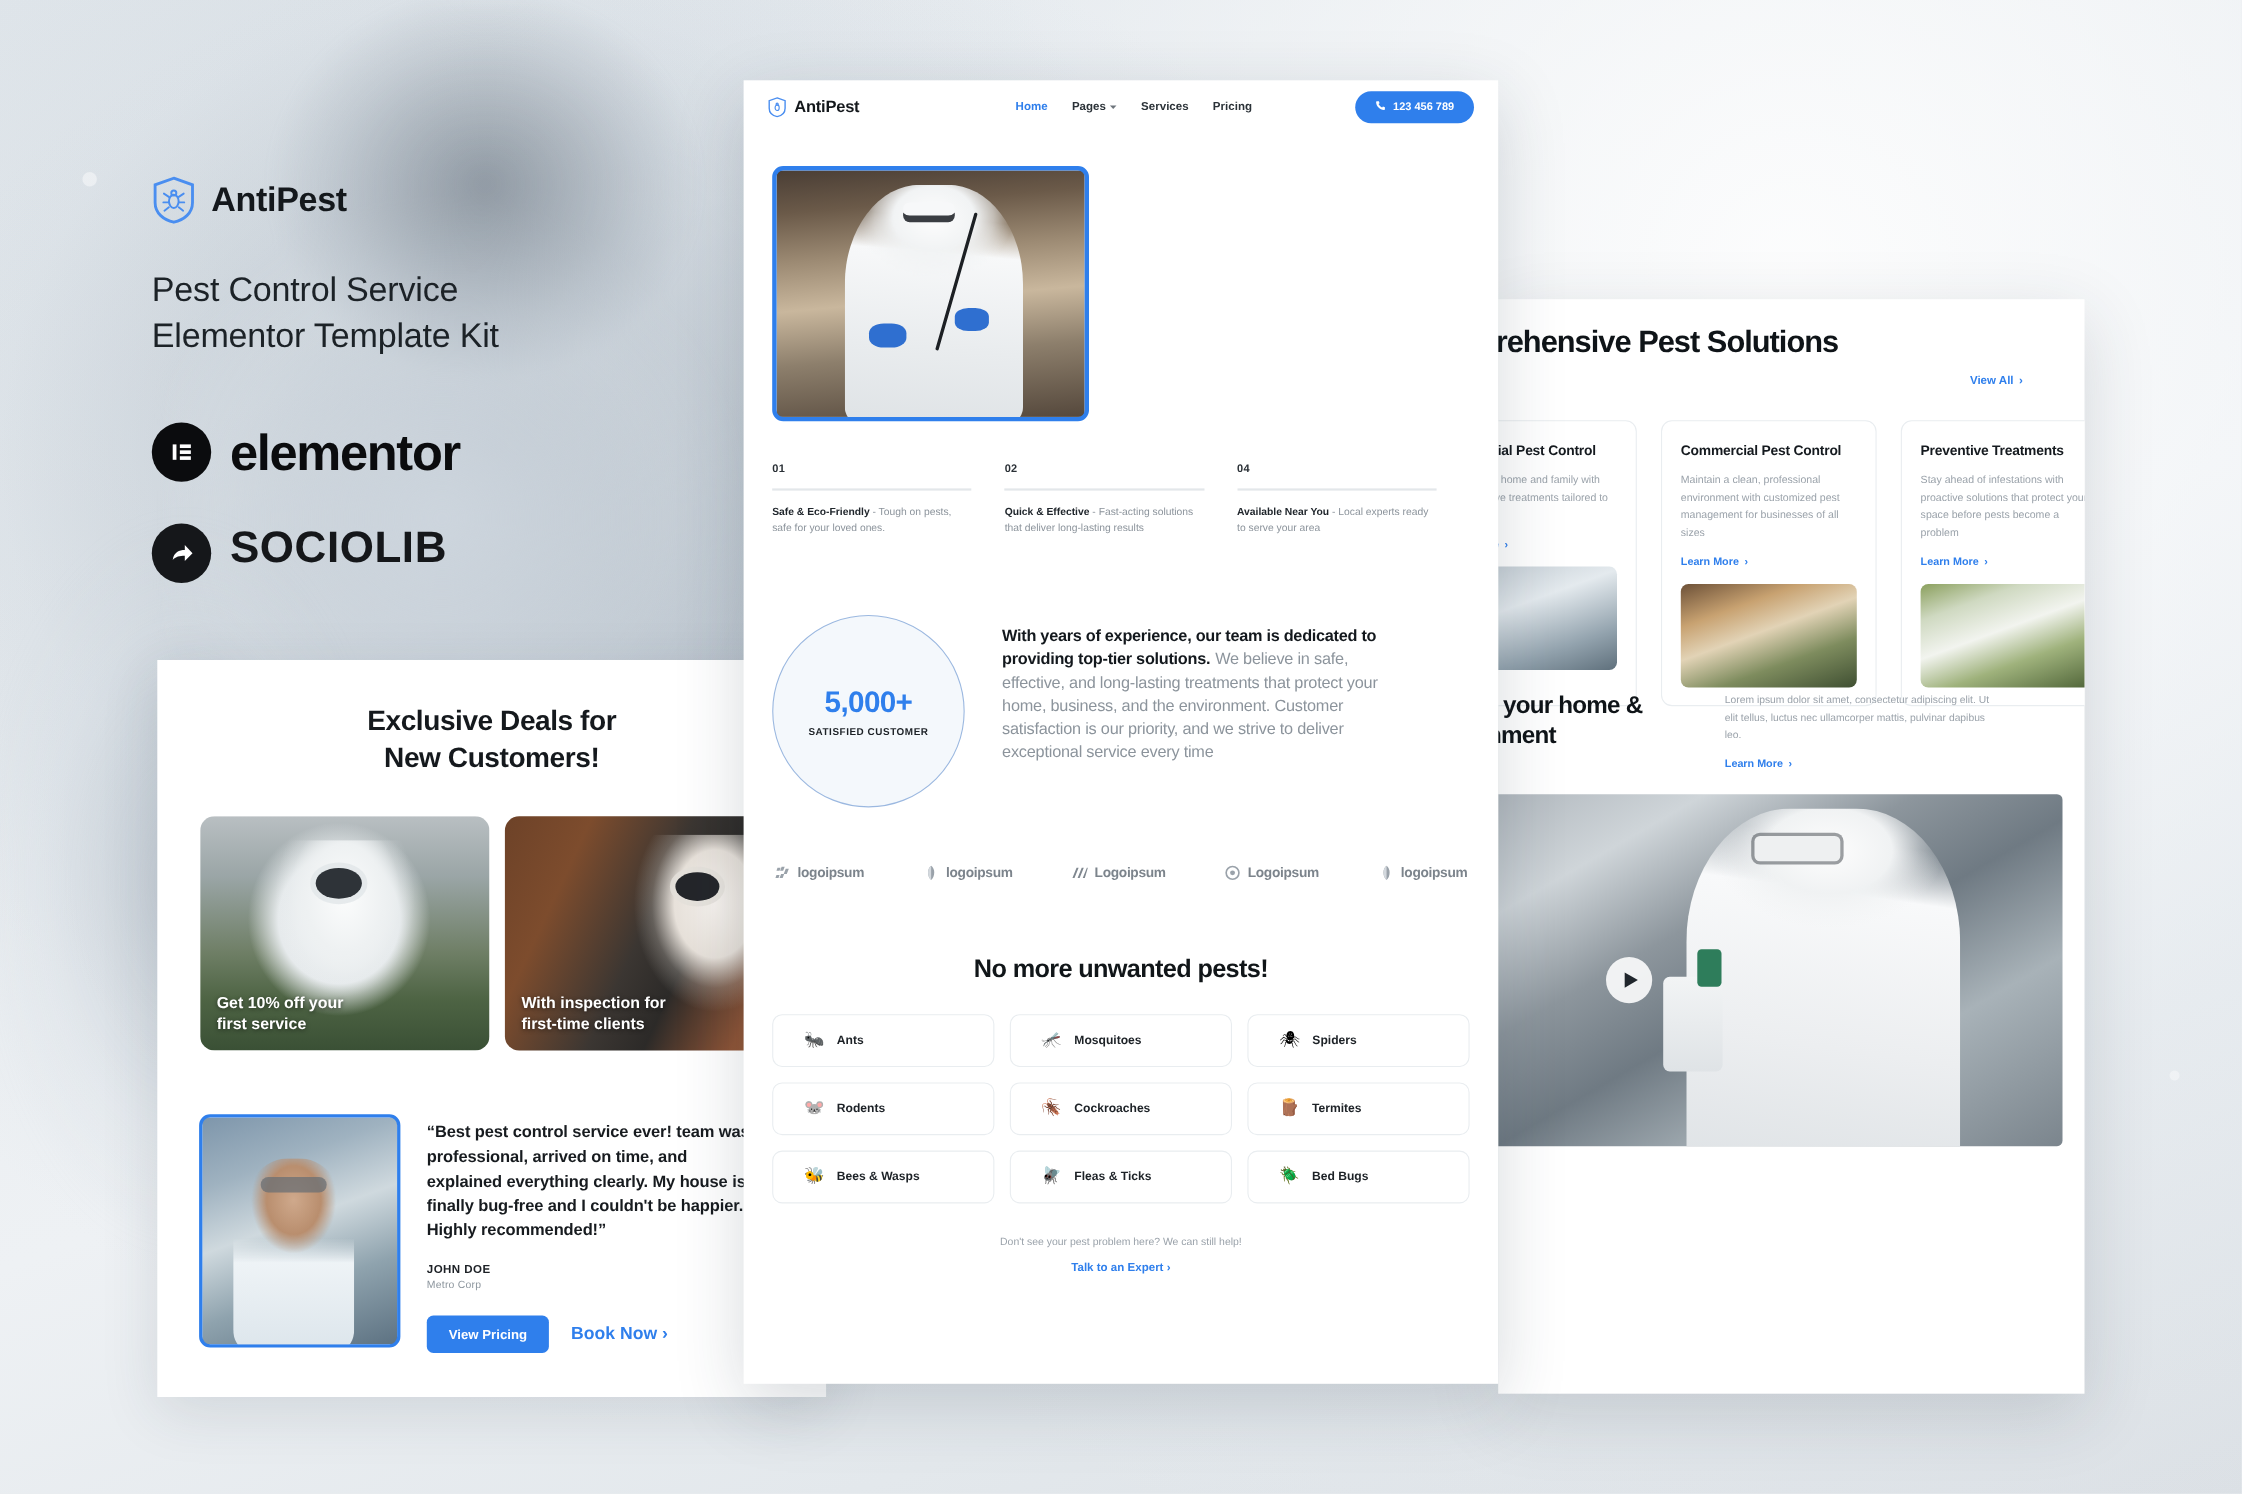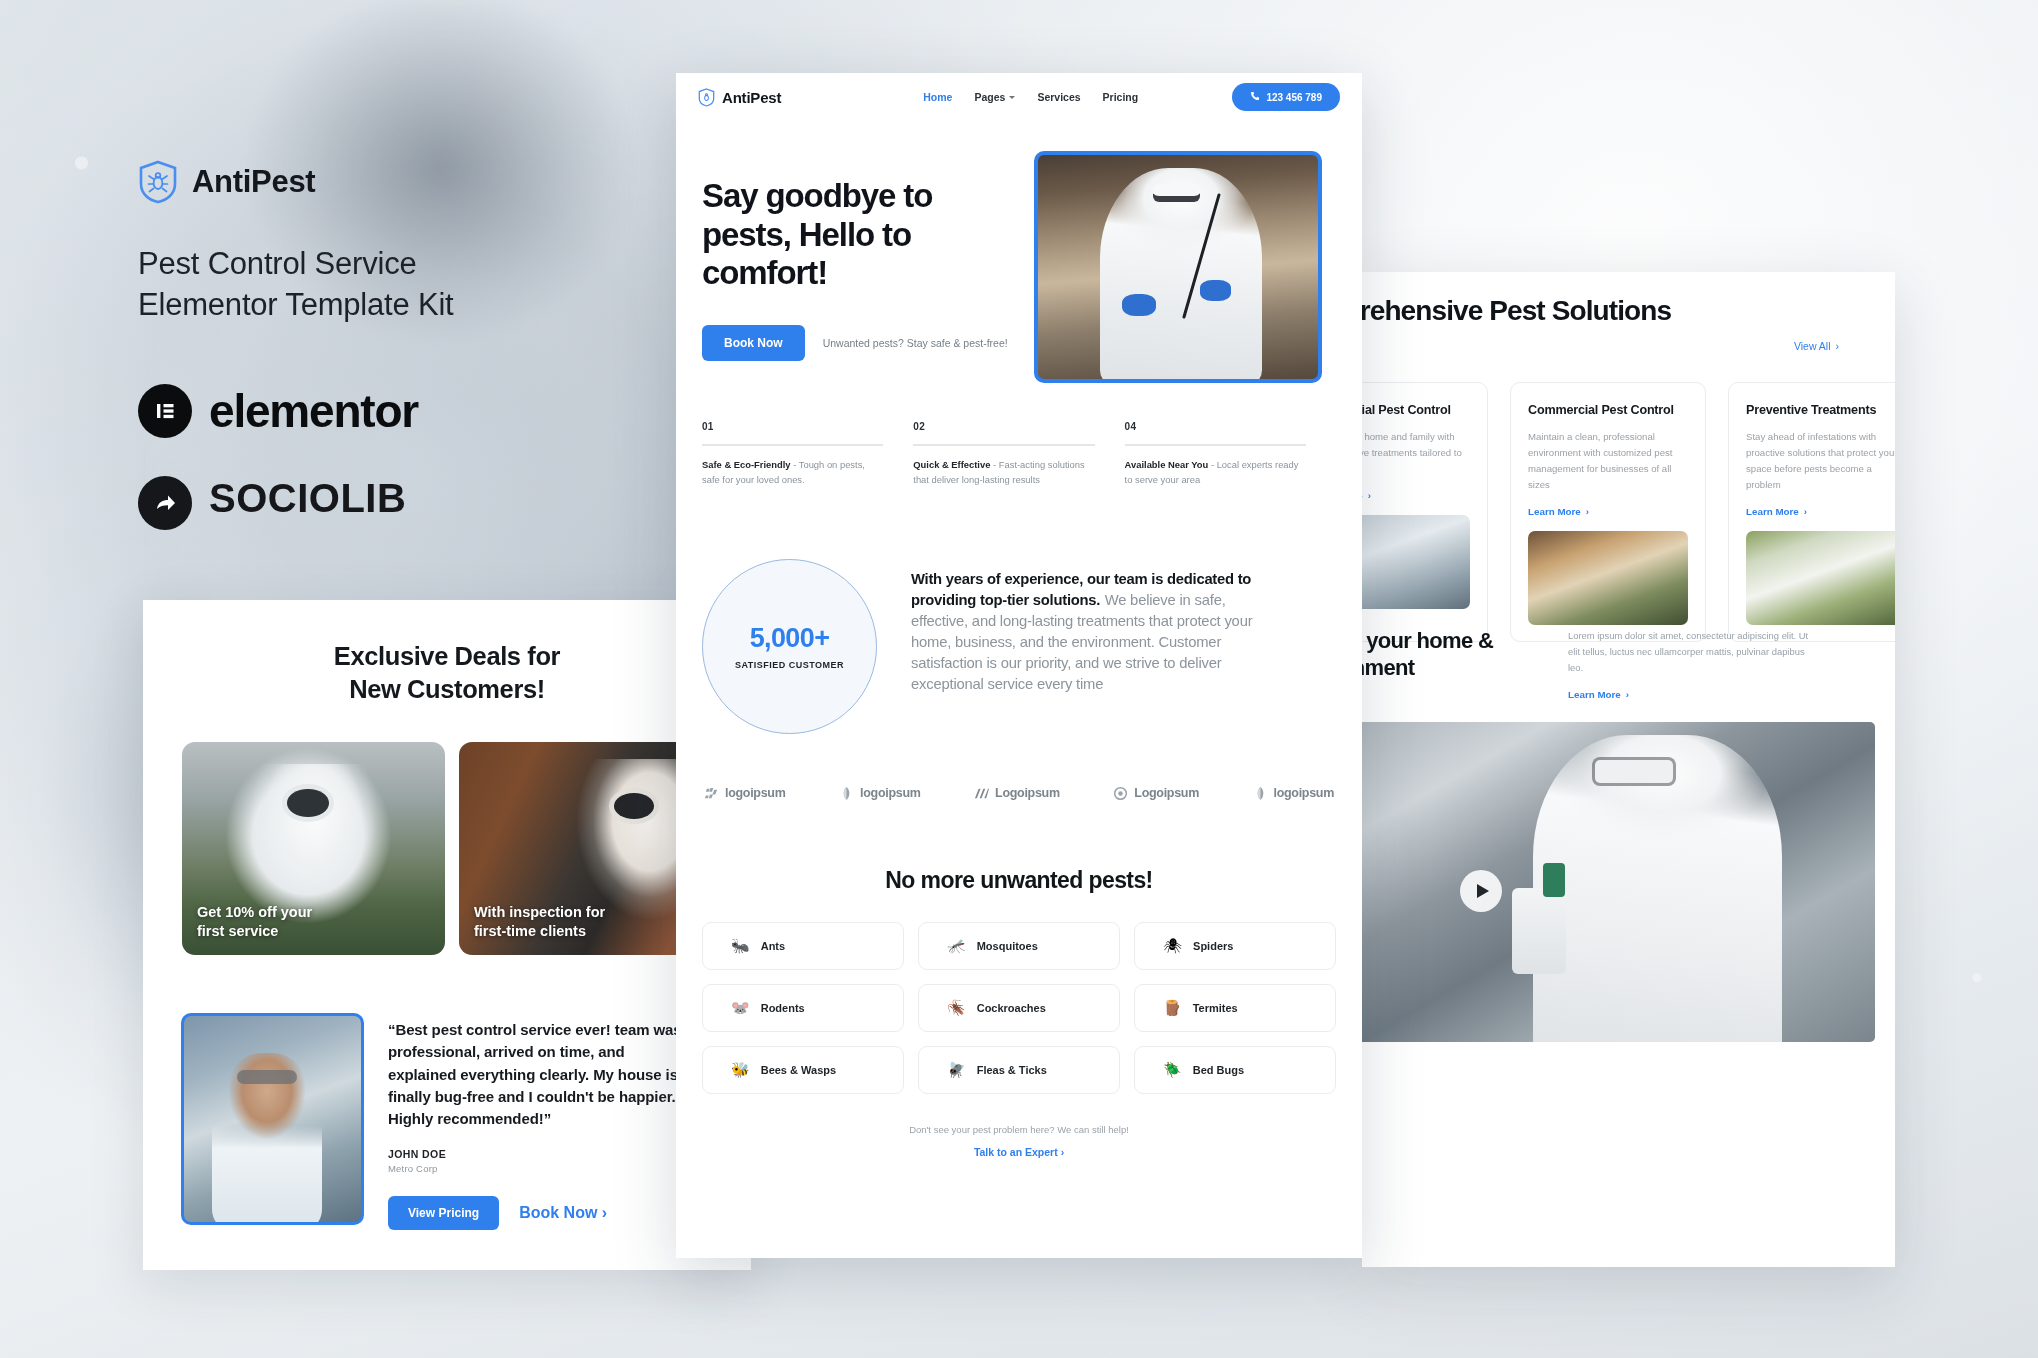--- a/index.html
+++ b/index.html
@@ -250,21 +250,21 @@
   .pests-foot { text-align:center; margin-top: 30px; font-size: 9.5px; color:#9aa2aa; }
   .pests-cta { text-align:center; margin-top: 11px; font-size: 10.5px; font-weight:700; color:#2f7fec; cursor:pointer; }
 
   
   .panel-c { left: 1362px; top: 272px; width: 533px; height: 995px; box-shadow: 0 18px 60px rgba(35,50,65,0.16); overflow:hidden; }
   .pc-title {
     position:absolute; left: -78px; top: 22px; width: 430px;
     font-size: 28px; line-height:1.2; font-weight:700; color:#0f1418; letter-spacing:-0.9px;
   }
   .pc-viewall {
-    position:absolute; right: 56px; top: 68px; font-size: 10.5px; font-weight:400; color:#2f7fec; cursor:pointer;
+    position:absolute; right: 56px; top: 68px; font-size: 10.5px; font-weight:700; color:#2f7fec; cursor:pointer;
     display:flex; align-items:center; gap:5px;
   }
   .pc-cards { position:absolute; left: -70px; top: 110px; display:flex; gap: 22px; }
   .pc-card {
     width: 196px; border: 1px solid #e9edf0; border-radius: 10px; padding: 20px 17px 16px; background:#fff;
   }
   .pc-card h4 { font-size: 12.6px; font-weight:700; color:#151a1f; letter-spacing:-0.2px; }
   .pc-card p { margin-top: 12px; font-size: 9.6px; line-height:1.68; color:#9aa2aa; }
   .pc-learn { margin-top: 13px; font-size: 9.8px; font-weight:700; color:#2f7fec; display:flex; align-items:center; gap:5px; cursor:pointer; }
   .pc-thumb { margin-top: 14px; height: 94px; border-radius: 7px; }
@@ -499,27 +499,20 @@
       <span>
         <svg viewBox="0 0 16 16" width="10" height="10">
           <path d="M3 1.6 L5.6 1.6 L6.7 4.4 L5.1 5.6 C5.9 7.5 8.5 10.1 10.4 10.9 L11.6 9.3 L14.4 10.4 L14.4 13 C14.4 13.8 13.8 14.4 13 14.4 C7 14 2 9 1.6 3 C1.6 2.2 2.2 1.6 3 1.6 Z" fill="#fff"></path>
         </svg>
       </span>
       <span>123 456 789</span>
     </button>
   </div>
 
   <div class="hero2">
-    <div class="hero2-left">
-      <div class="hero2-title">Say goodbye to pests, Hello to comfort!</div>
-      <div class="hero2-actions">
-        <button class="btn-book">Book Now</button>
-        <span class="hero2-note">Unwanted pests? Stay safe &amp; pest-free!</span>
-      </div>
-    </div>
     <div class="hero2-img">
       <div class="hero2-rod"></div>
       <div class="hero2-glove"></div>
       <div class="hero2-glove2"></div>
     </div>
   </div>
 
   <div class="steps">
     <div class="step">
       <div class="step-num">01</div>

